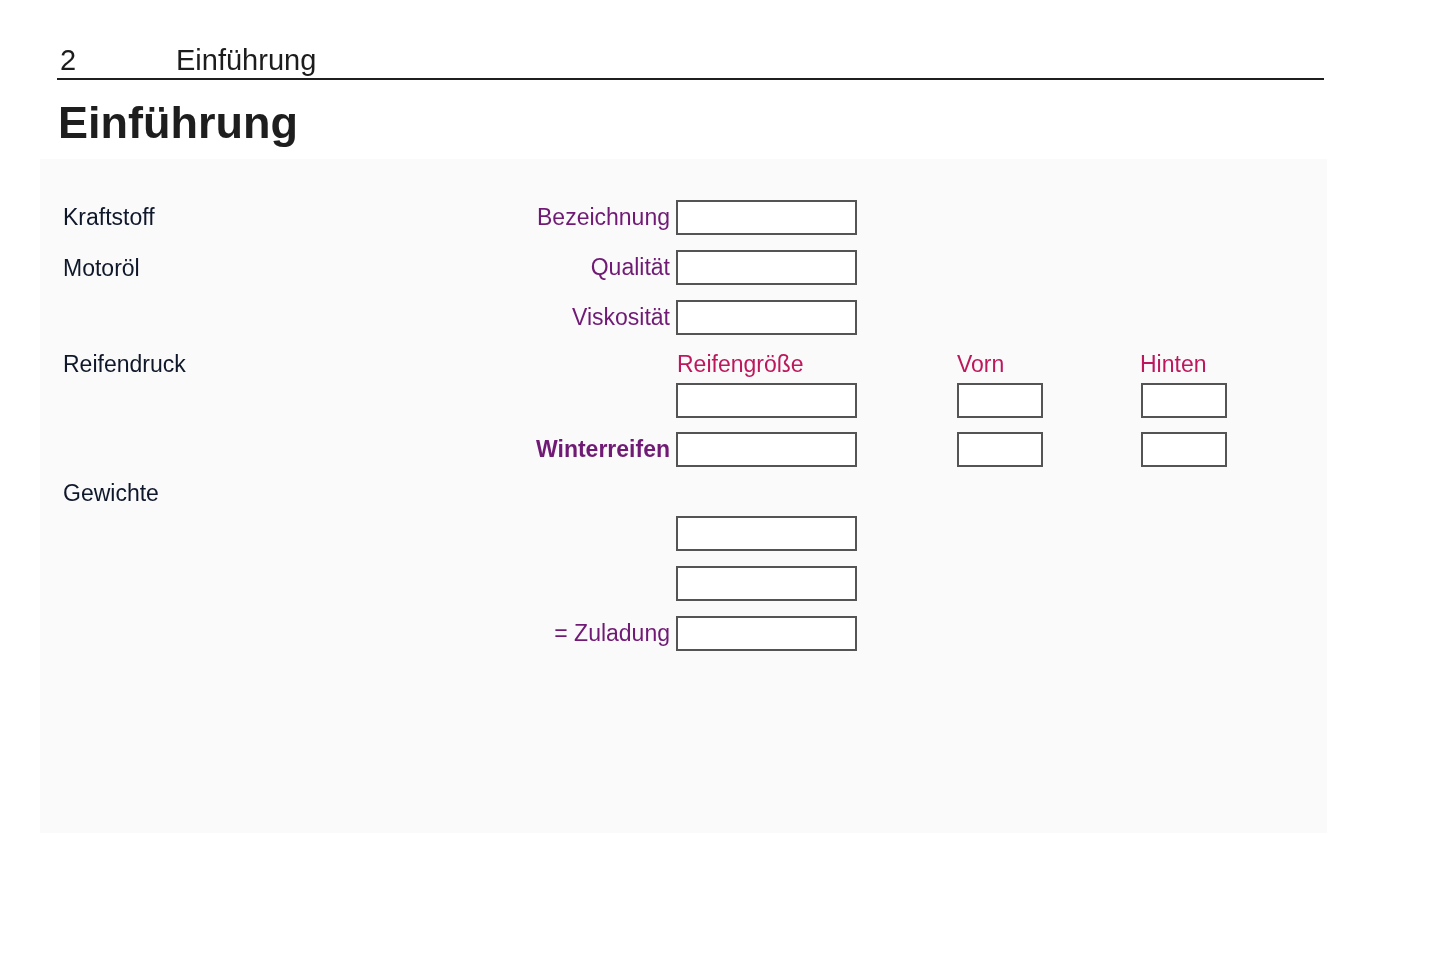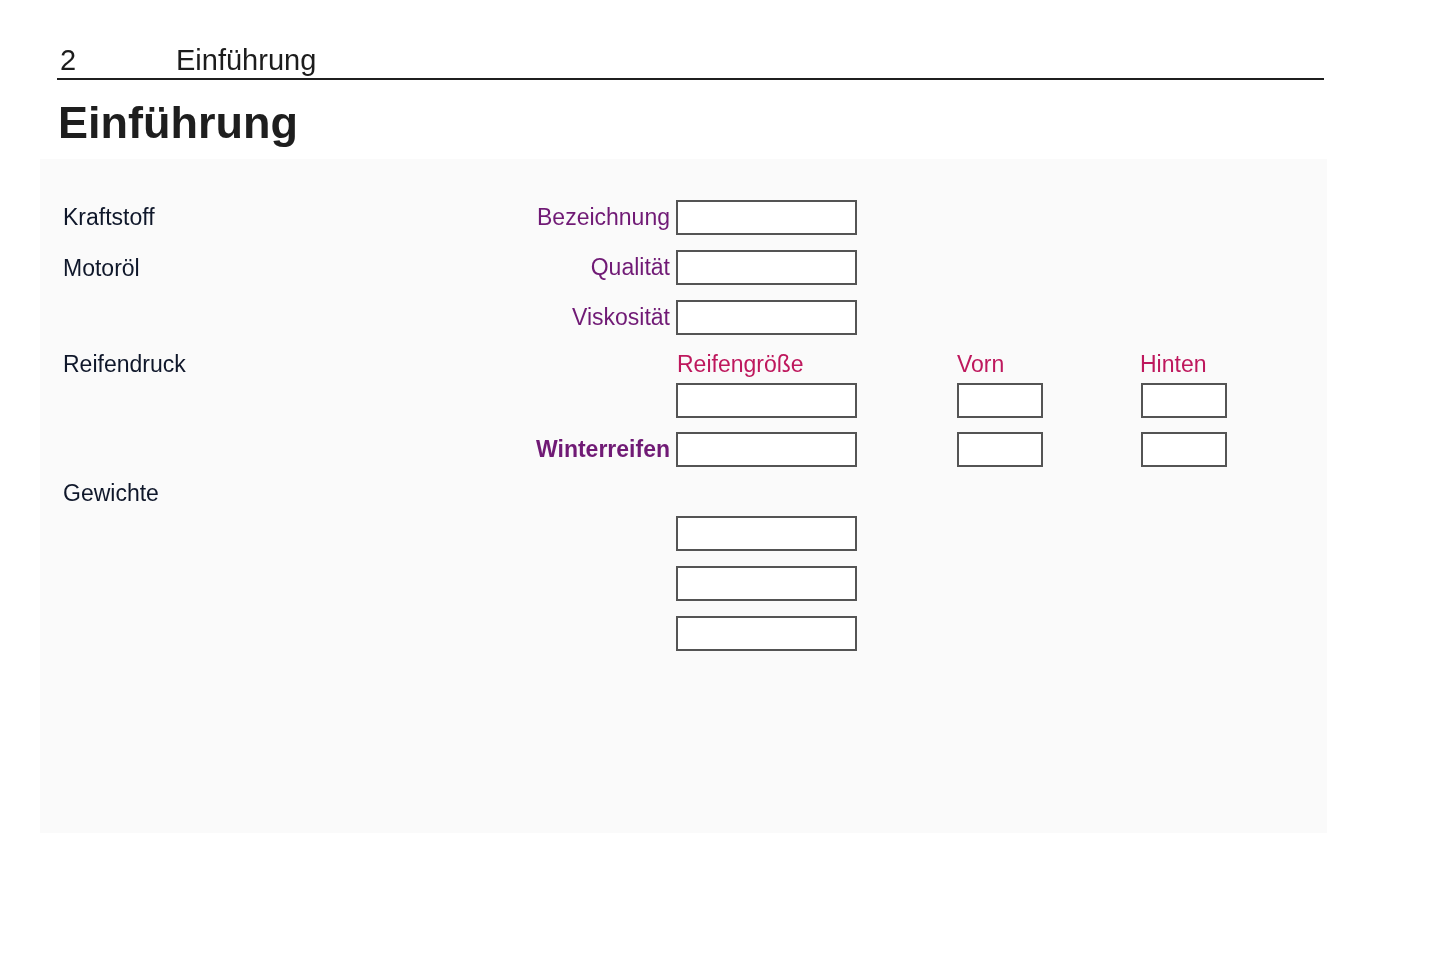--- a/index.html
+++ b/index.html
@@ -135,15 +135,16 @@
 
   <div class="field-label fl-winter">Winterreifen</div>
   <div class="fbox bx-winter-groesse"></div>
   <div class="fbox small bx-winter-vorn"></div>
   <div class="fbox small bx-winter-hinten"></div>
 
   <div class="fbox bx-gesamt"></div>
 
   <div class="fbox bx-leer"></div>
 
+  <div class="field-label fl-zuladung">= Zuladung</div>
   <div class="fbox bx-zuladung"></div>
 
 </div>
 
 </body></html>

